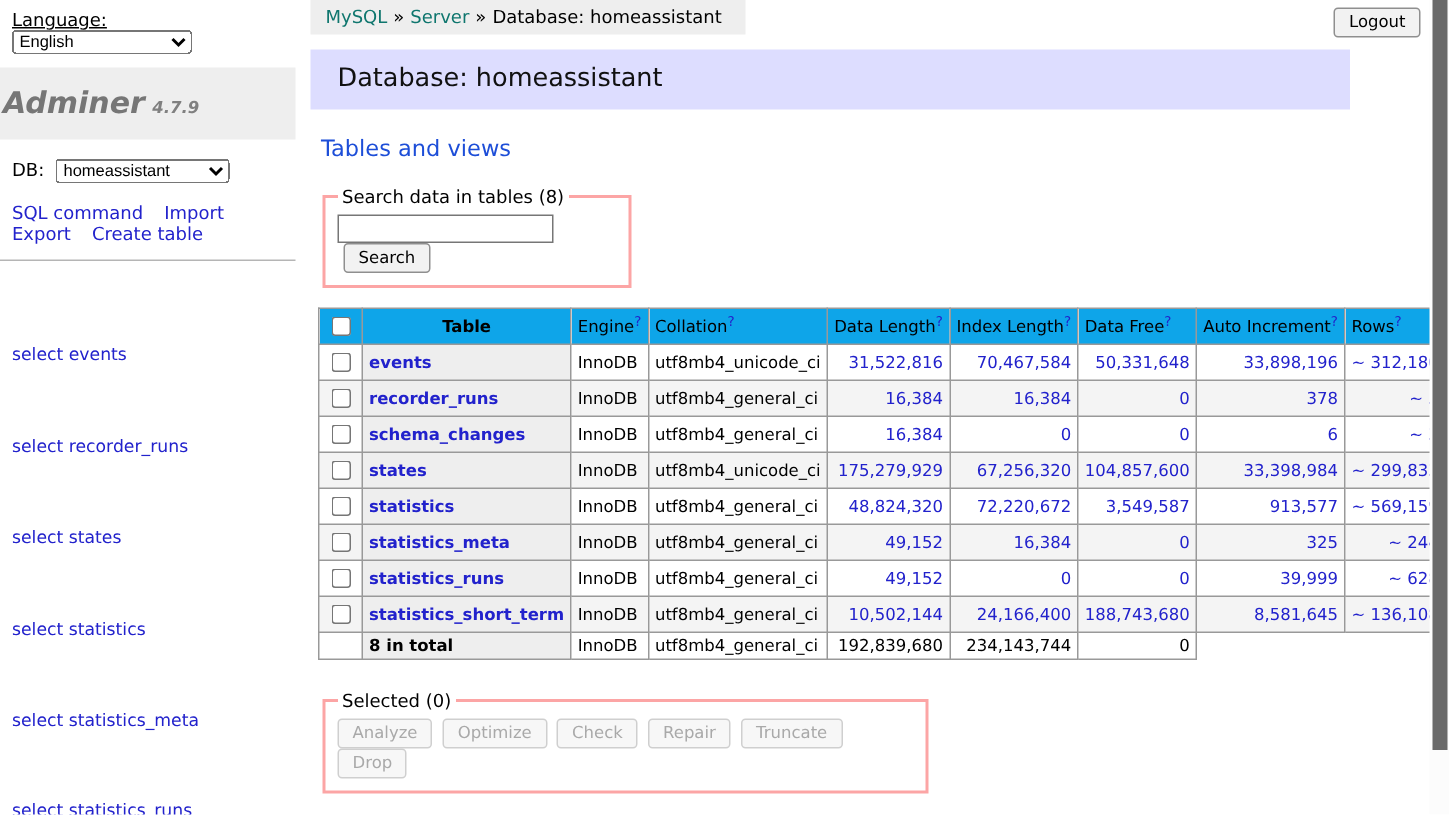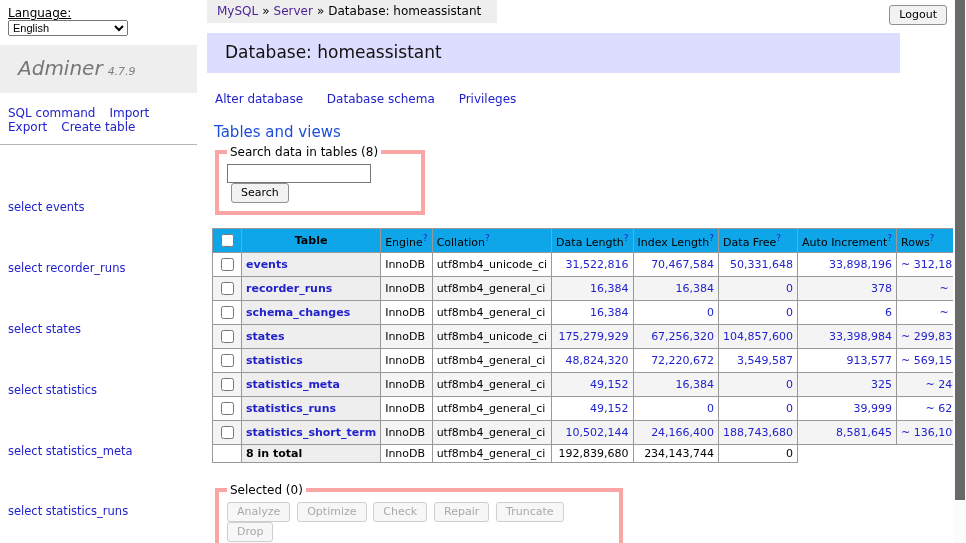--- a/index.html
+++ b/index.html
@@ -12,50 +12,50 @@
   a { color:#2222cc; text-decoration:none; cursor:pointer; }
 
   
   .scrollbar { position:absolute; top:0; right:0; width:13px; height:543px; background:#fcfcfc; }
   .scrollbar .thumb { position:absolute; top:0; right:1px; width:10px; height:500px; background:#696969; }
 
   
   .sidebar { position:absolute; left:0; top:0; width:197px; }
   .lang-row { padding:6px 8px 7px 8px; font-size:12px;text-decoration:underline; }
   .lang-row select { width:118px; font-size:11px; }
-  .brand { background:#eee; margin:2px 0 0 0; padding:11px 18px 13px 18px;
-           font-size:20px; font-style:italic; font-weight:400; color:#767676; }
+  .brand { background:#eee; margin:2px 0 0 0; padding:11px 18px 13px 2px;
+           font-size:20px; font-style:italic; font-weight:700; color:#767676; }
   .brand .ver { font-size:11px; color:#808080; margin-left:5px; }
   .db-row { padding:13px 8px 0 8px; font-size:12px; }
   .db-row select { width:114px; font-size:11px; margin-left:4px; }
   .side-links { padding:13px 8px 10px 8px; font-size:12px; line-height:1.18; border-bottom:1px solid #b5b5b5; }
   .side-links a { margin-right:14px; }
   .tables-list { padding:8px 8px 9px 8px; border-bottom:1px solid #b5b5b5; }
   .tables-list a { display:block; font-size:11.5px; line-height:12.8px;margin-top:48px; }
 
   
   .main { margin-left:207px; width:746px; }
   .breadcrumb { display:inline-block; background:#eee; padding:4px 16px 5px 10px; font-size:12px; }
-  .breadcrumb a { color:#4c1d95; }
+  .breadcrumb a { color:#0f766e; }
   .breadcrumb .sep { color:#000; margin:0 4px; }
   .logout-btn { position:absolute; top:5px; right:19px; }
 
   button { font-family:"DejaVu Sans", sans-serif; font-size:11px;
            background:#f2f2f2; border:1px solid #8f8f8f; border-radius:3px;
            padding:2px 9px 3px 9px; color:#000; }
   button:disabled, button.disabled { color:#a9a9a9; border-color:#cfcfcf; background:#f7f7f7; }
 
   h2.page-title { background:#ddf; width:657px; margin:10px 0 0 0;
                   padding:9px 18px 11px 18px; font-size:17px; font-weight:400; color:#111; }
   .db-actions { margin:19px 0 0 8px; font-size:12px; }
   .db-actions a { margin-right:20px; }
   h3 { font-size:15px; font-weight:400; color:#1d4ed8; margin:0; }
   .h-tables { margin:17px 0 0 7px; }
 
-  fieldset { border:4px solid #fca5a5; margin:4px 0 0 8px; padding:5px 8px 8px 8px; }
+  fieldset { border:2px solid #fca5a5; margin:16px 0 0 8px; padding:5px 8px 8px 8px; }
   legend { font-size:12px; padding:0 3px; }
   .search-fs { width:186px; }
   .search-input { width:136px; font-size:11px; height:15px; border:1px solid #767676; padding:1px 3px; vertical-align:middle; }
   .search-fs button { margin-left:4px; vertical-align:middle; }
 
   table.db-tables { border-collapse:collapse; margin:13px 0 0 5px; font-size:11px; table-layout:fixed; }
   .db-tables th, .db-tables td { border:1px solid #999; padding:2px 4px; height:13px;
     overflow:hidden; white-space:nowrap; }
   .db-tables thead th, .db-tables thead td { background:#0ea5e9; font-weight:400; text-align:left; }
   .db-tables thead th.h-table { text-align:center; font-weight:bold; }
@@ -80,20 +80,26 @@
 <div class="sidebar">
   <div class="lang-row">
     <span>Language:</span>
     <select>
       <option>English</option>
     </select>
   </div>
   <div class="brand">
     <span>Adminer</span><span class="ver">4.7.9</span>
   </div>
+  <div class="db-row">
+    <span>DB:</span>
+    <select>
+      <option>homeassistant</option>
+    </select>
+  </div>
   <div class="side-links">
     <a>SQL command</a><a>Import</a><br>
     <a>Export</a><a>Create table</a>
   </div>
   <div class="tables-list">
       <a>select events</a>
       <a>select recorder_runs</a>
       <a>select states</a>
       <a>select statistics</a>
       <a>select statistics_meta</a>
@@ -102,25 +108,20 @@
     </div>
 </div>
 
 <div class="main">
   <div class="breadcrumb">
     <a>MySQL</a><span class="sep">»</span><a>Server</a><span class="sep">»</span><span>Database: homeassistant</span>
   </div>
 
   <h2 class="page-title">Database: homeassistant</h2>
 
-  <div class="db-actions">
-    <a>Alter database</a>
-    <a>Database schema</a>
-    <a>Privileges</a>
-  </div>
 
   <h3 class="h-tables">Tables and views</h3>
 
   <fieldset class="search-fs">
     <legend>Search data in tables (8)</legend>
     <input class="search-input" type="text" value="" style="">
     <button>Search</button>
   </fieldset>
 
   <table class="db-tables">

